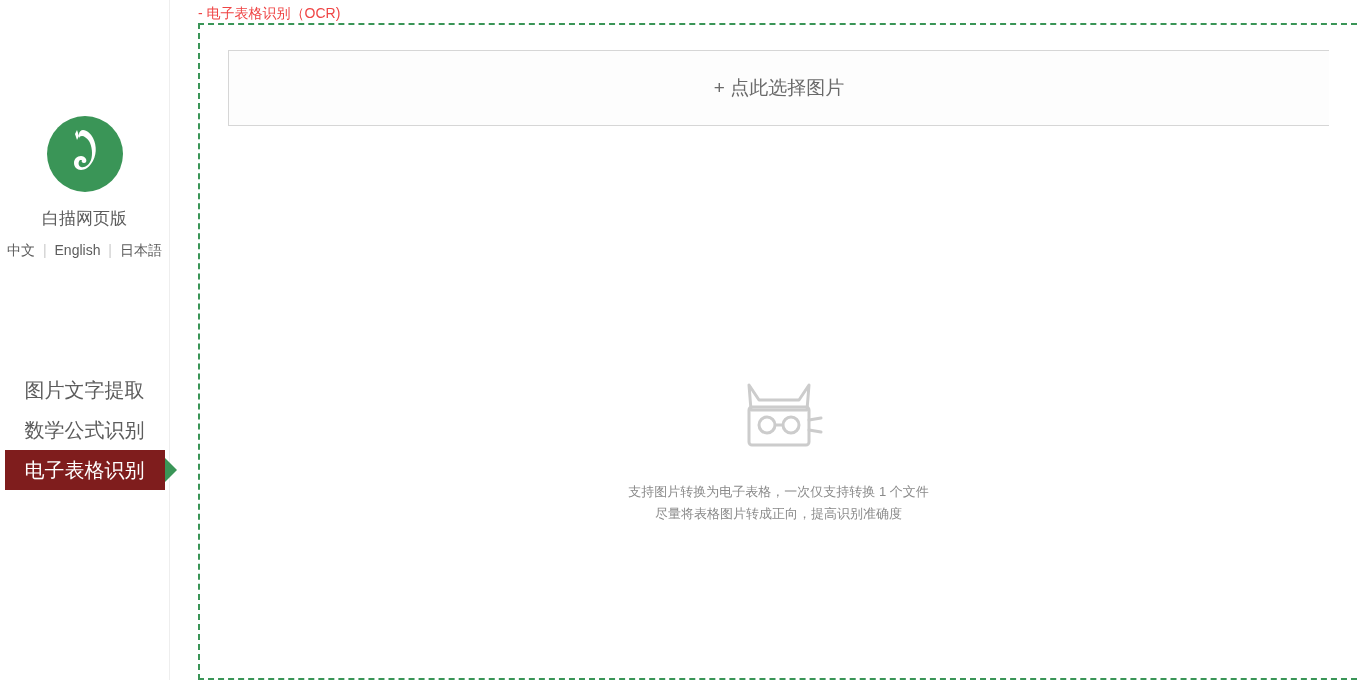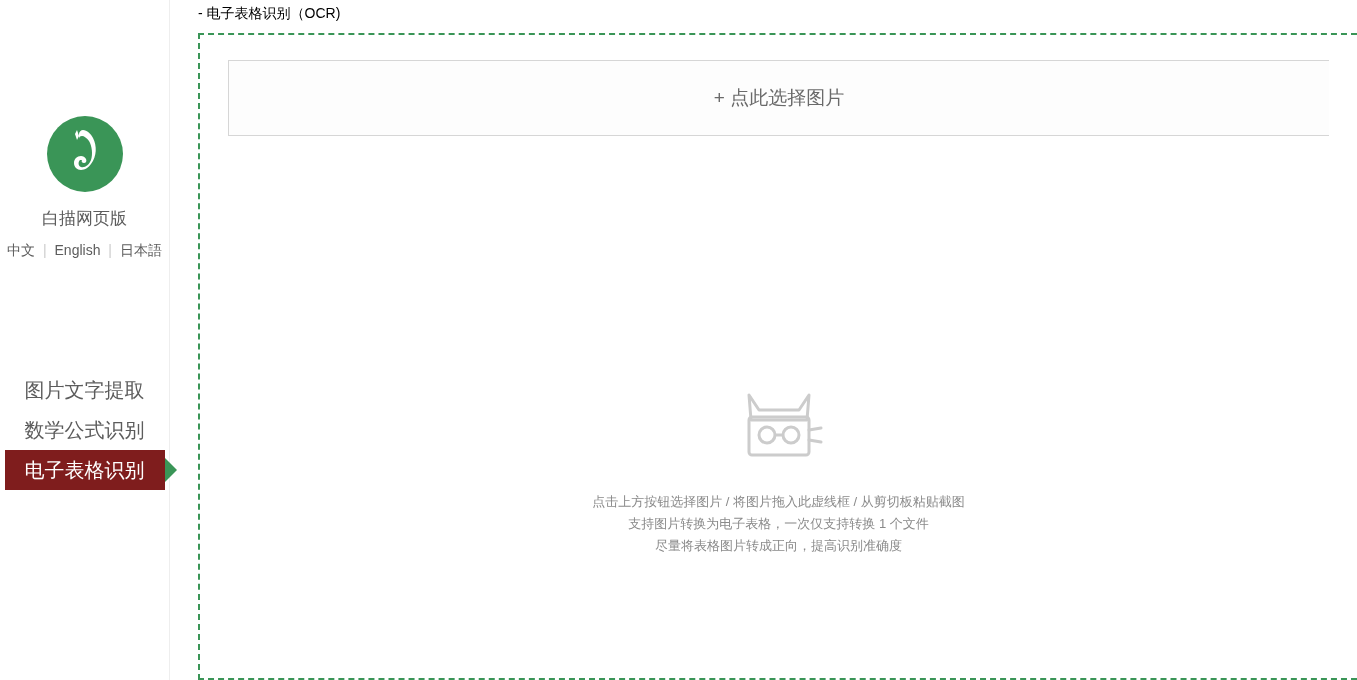--- a/index.html
+++ b/index.html
@@ -82,22 +82,21 @@
     }
     .main {
       flex: 1;
       display: flex;
       flex-direction: column;
       padding-left: 28px;
       padding-top: 5px;
     }
     .page-header {
       font-size: 14px;
-      color: #000000;
-      margin-bottom: 10px;
+      color: #ef4444;
     }
     .dropzone {
       flex: 1;
       border: 2px dashed #3a9557;
       border-right: none;
       padding: 25px 28px;
       display: flex;
       flex-direction: column;
       gap: 39px;
     }
@@ -176,18 +175,17 @@
         <svg viewBox="0 0 100 80" xmlns="http://www.w3.org/2000/svg">
           <path d="M20 10 L22 35 L78 35 L80 10 L70 25 L30 25 Z" fill="none" stroke="#cccccc" stroke-width="3" stroke-linejoin="round"></path>
           <rect x="20" y="32" width="60" height="38" rx="3" fill="none" stroke="#cccccc" stroke-width="3"></rect>
           <circle cx="38" cy="50" r="8" fill="none" stroke="#cccccc" stroke-width="3"></circle>
           <circle cx="62" cy="50" r="8" fill="none" stroke="#cccccc" stroke-width="3"></circle>
           <line x1="46" y1="50" x2="54" y2="50" stroke="#cccccc" stroke-width="3"></line>
           <line x1="80" y1="45" x2="92" y2="43" stroke="#cccccc" stroke-width="3" stroke-linecap="round"></line>
           <line x1="80" y1="55" x2="92" y2="57" stroke="#cccccc" stroke-width="3" stroke-linecap="round"></line>
         </svg>
       </div>
-      <div class="hint-line">点击上方按钮选择图片 / 将图片拖入此虚线框 / 从剪切板粘贴截图</div>
       <div class="hint-line">支持图片转换为电子表格，一次仅支持转换 1 个文件</div>
       <div class="hint-line">尽量将表格图片转成正向，提高识别准确度</div>
     </div>
   </div>
 </main>
 
 </body></html>

